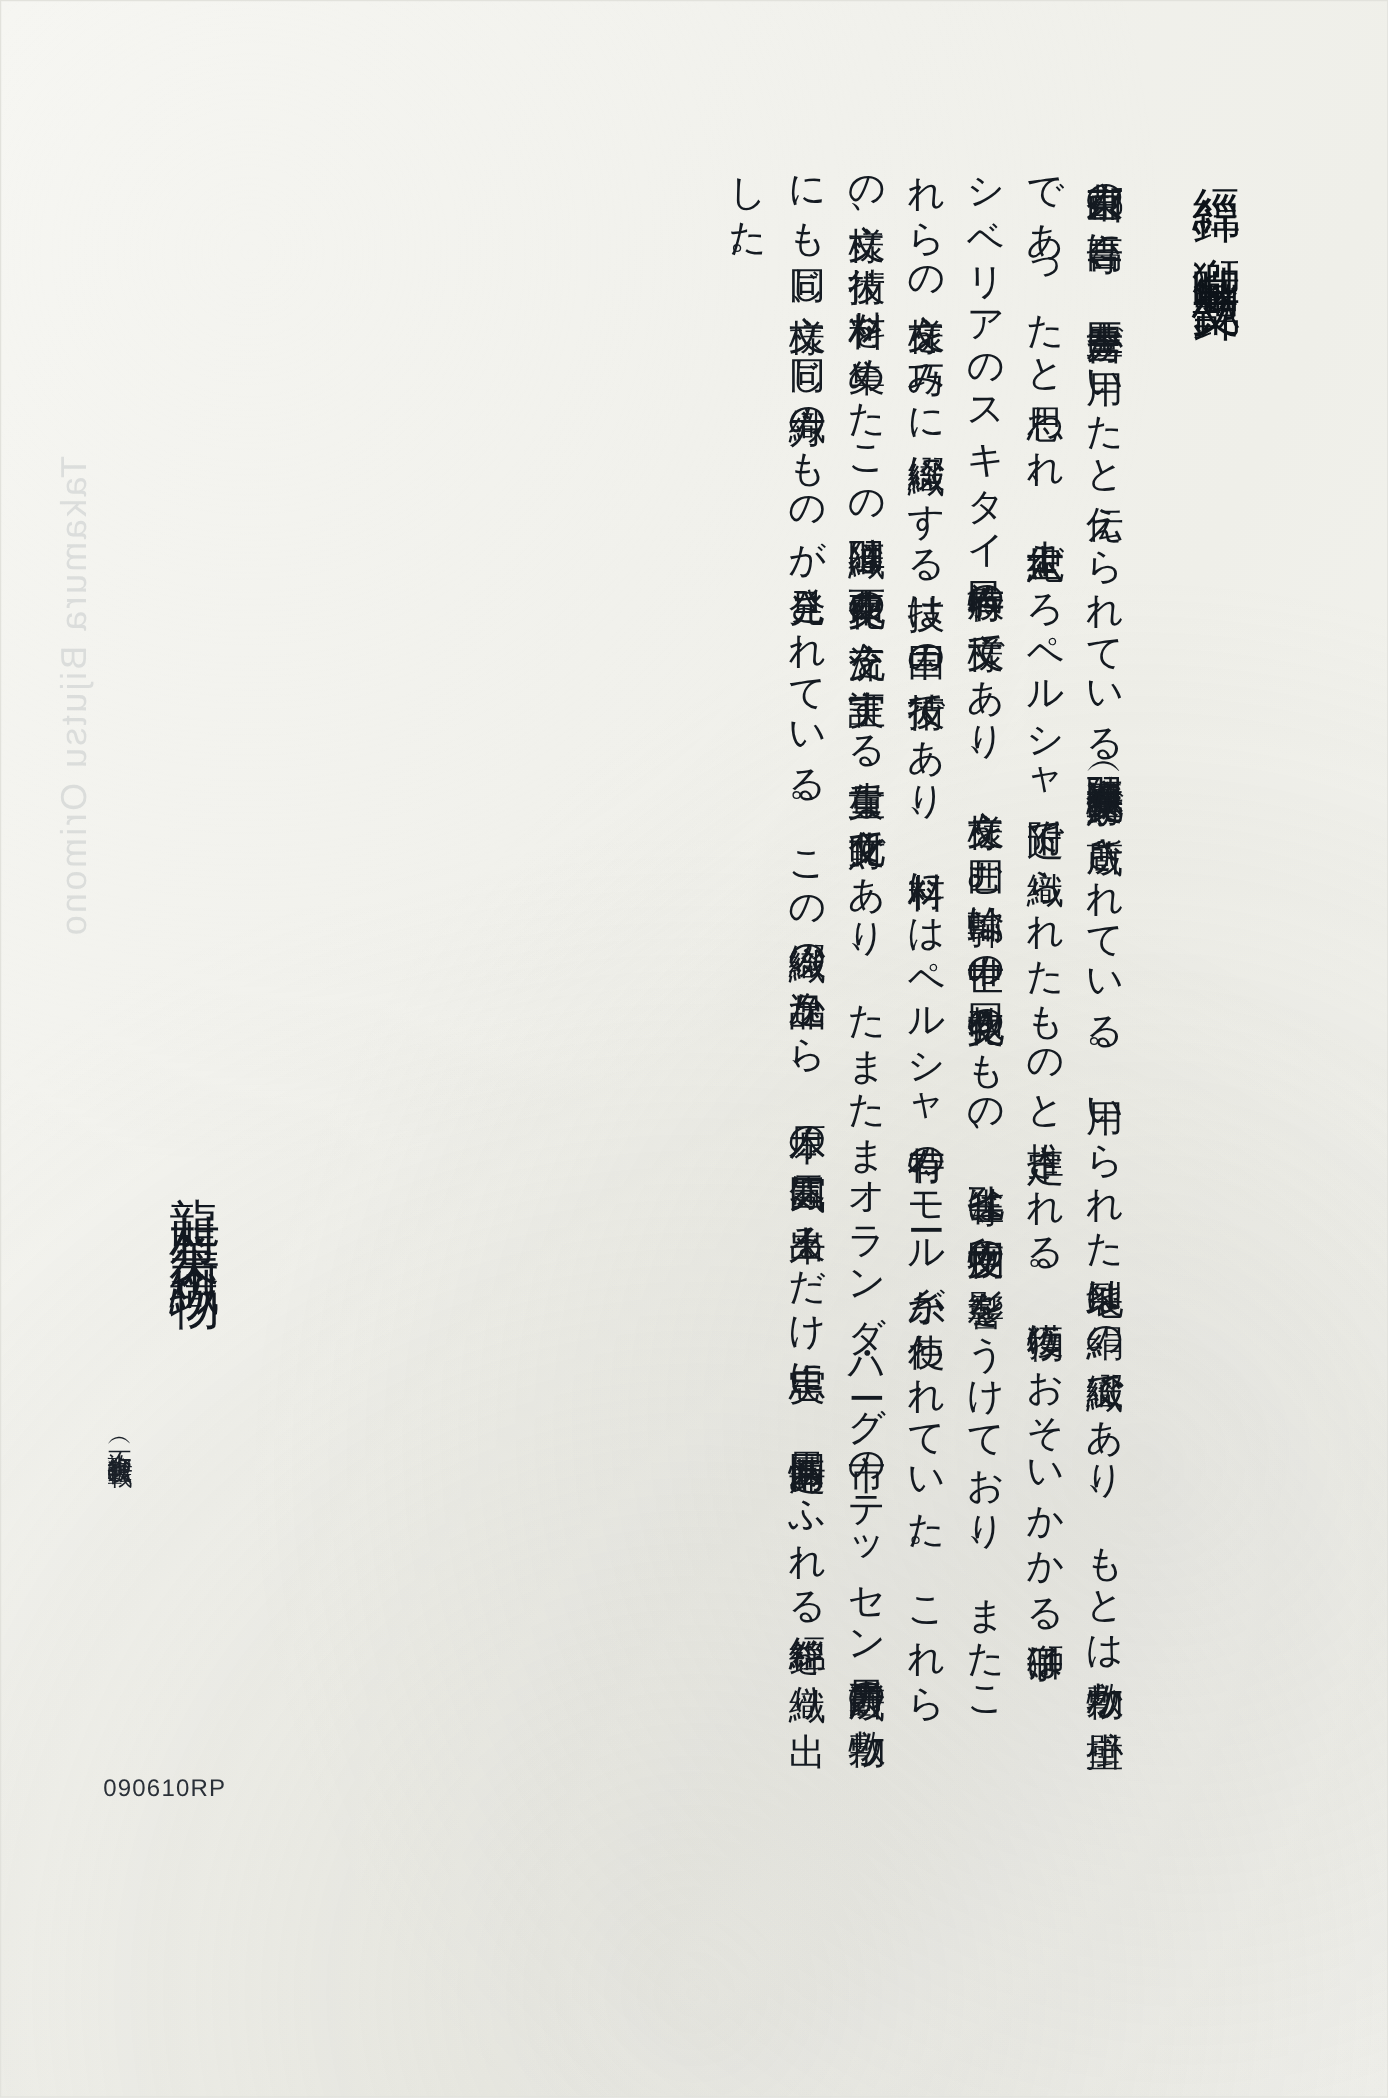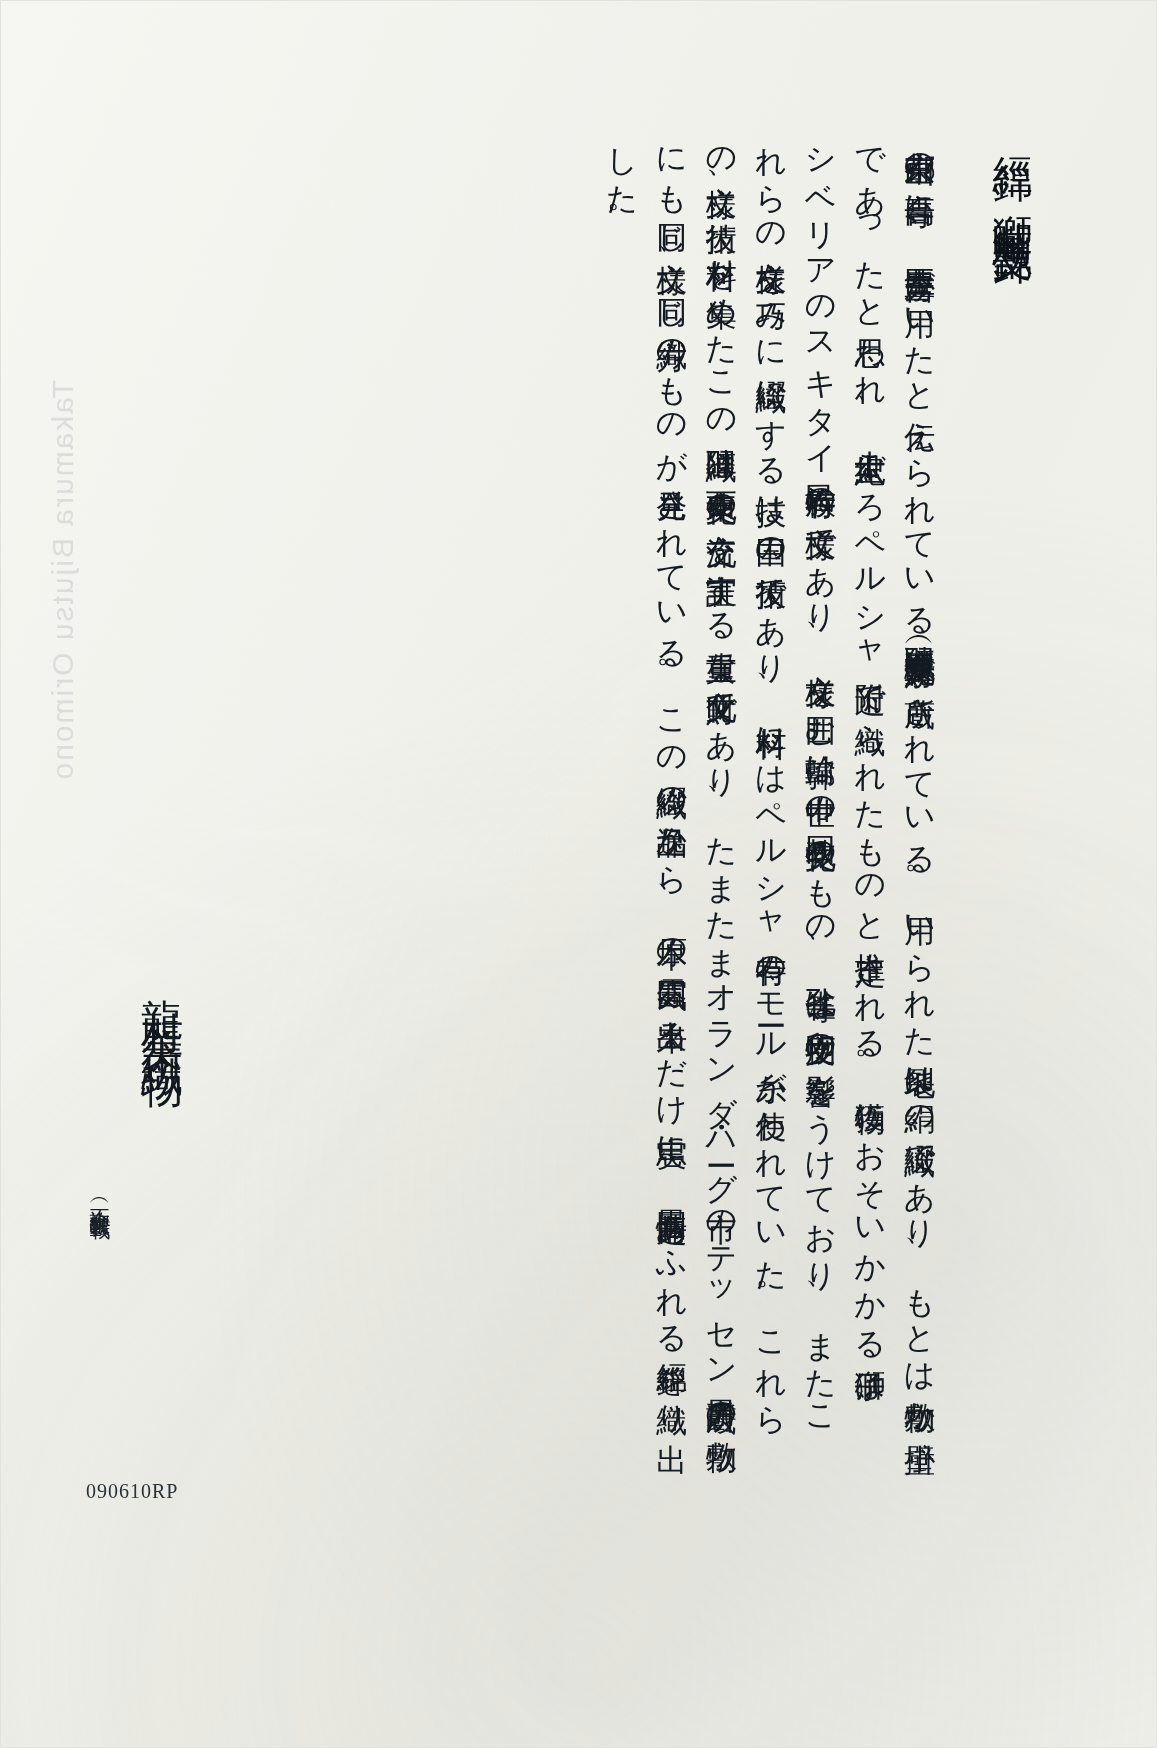--- a/index.html
+++ b/index.html
@@ -118,21 +118,21 @@
     font-family: "DejaVu Serif", "Liberation Serif", serif;
   }
 
   .print-code {
     position: absolute;
     left: 86px;
     top: 1480px;
     font-size: 20px;
     letter-spacing: 1px;
     color: #2a3038;
-    font-family: Liberation Serif, serif;
+    font-family: Liberation Sans, sans-serif;
   }
 
   
   .page-edge {
     position: absolute;
     inset: 0;
     border: 1px solid #e2e2dc;
     pointer-events: none;
   }
 </style>

